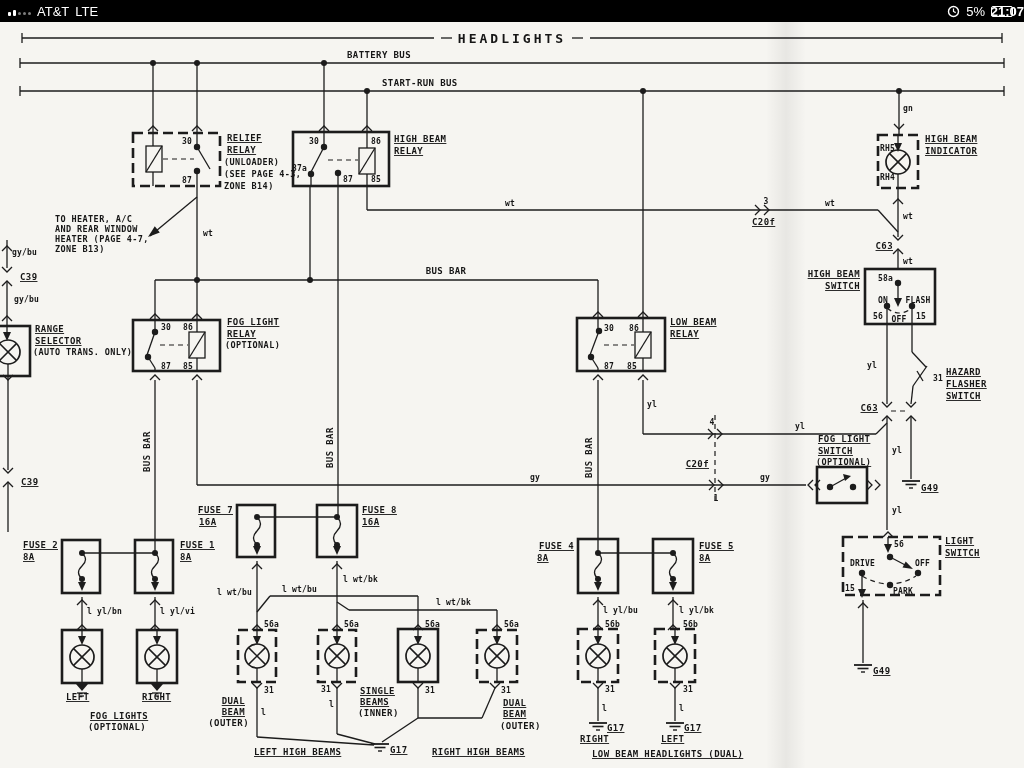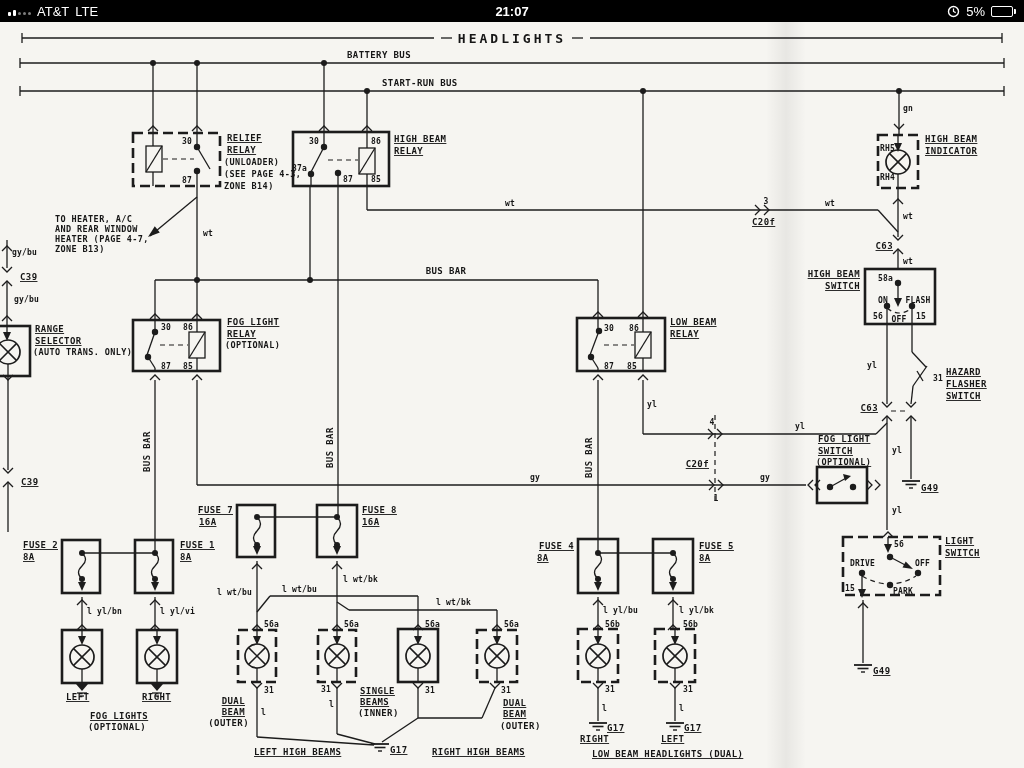--- a/index.html
+++ b/index.html
@@ -3,21 +3,21 @@
 <meta charset="utf-8">
 <style>
   html,body{margin:0;padding:0;background:#222;}
   .screen{position:relative;width:1024px;height:768px;background:#f6f5f1;overflow:hidden;
           font-family:"DejaVu Sans Mono", monospace;}
   
   .statusbar{position:absolute;left:0;top:0;width:1024px;height:22px;background:#000;color:#fff;
              font-family:"Liberation Sans", sans-serif;font-size:13px;display:flex;align-items:center;
              justify-content:space-between;padding:0 8px;box-sizing:border-box;z-index:5;}
   .sb-left,.sb-right{display:flex;align-items:center;gap:6px;}
-  .sb-center{position:absolute;left:0;right:0;text-align:center;font-weight:bold;}
+  .sb-center{position:absolute;left:0;right:0;text-align:right;font-weight:bold;}
   .sig{display:inline-flex;align-items:flex-end;gap:2px;height:10px;}
   .sig i{display:inline-block;background:#fff;border-radius:1px;}
   .sig .s1{width:3px;height:4px;}
   .sig .s2{width:3px;height:6px;}
   .sig .d{width:3px;height:3px;border-radius:50%;background:#7d7d7d;margin-bottom:1px;}
   .batt{display:inline-flex;align-items:center;}
   .batt .body{width:22px;height:11px;border:1px solid #fff;border-radius:2px;padding:1px;box-sizing:border-box;}
   .batt .fill{height:100%;width:72%;background:#fff;}
   .batt .nub{width:2px;height:5px;background:#fff;border-radius:0 1px 1px 0;margin-left:1px;}
   

